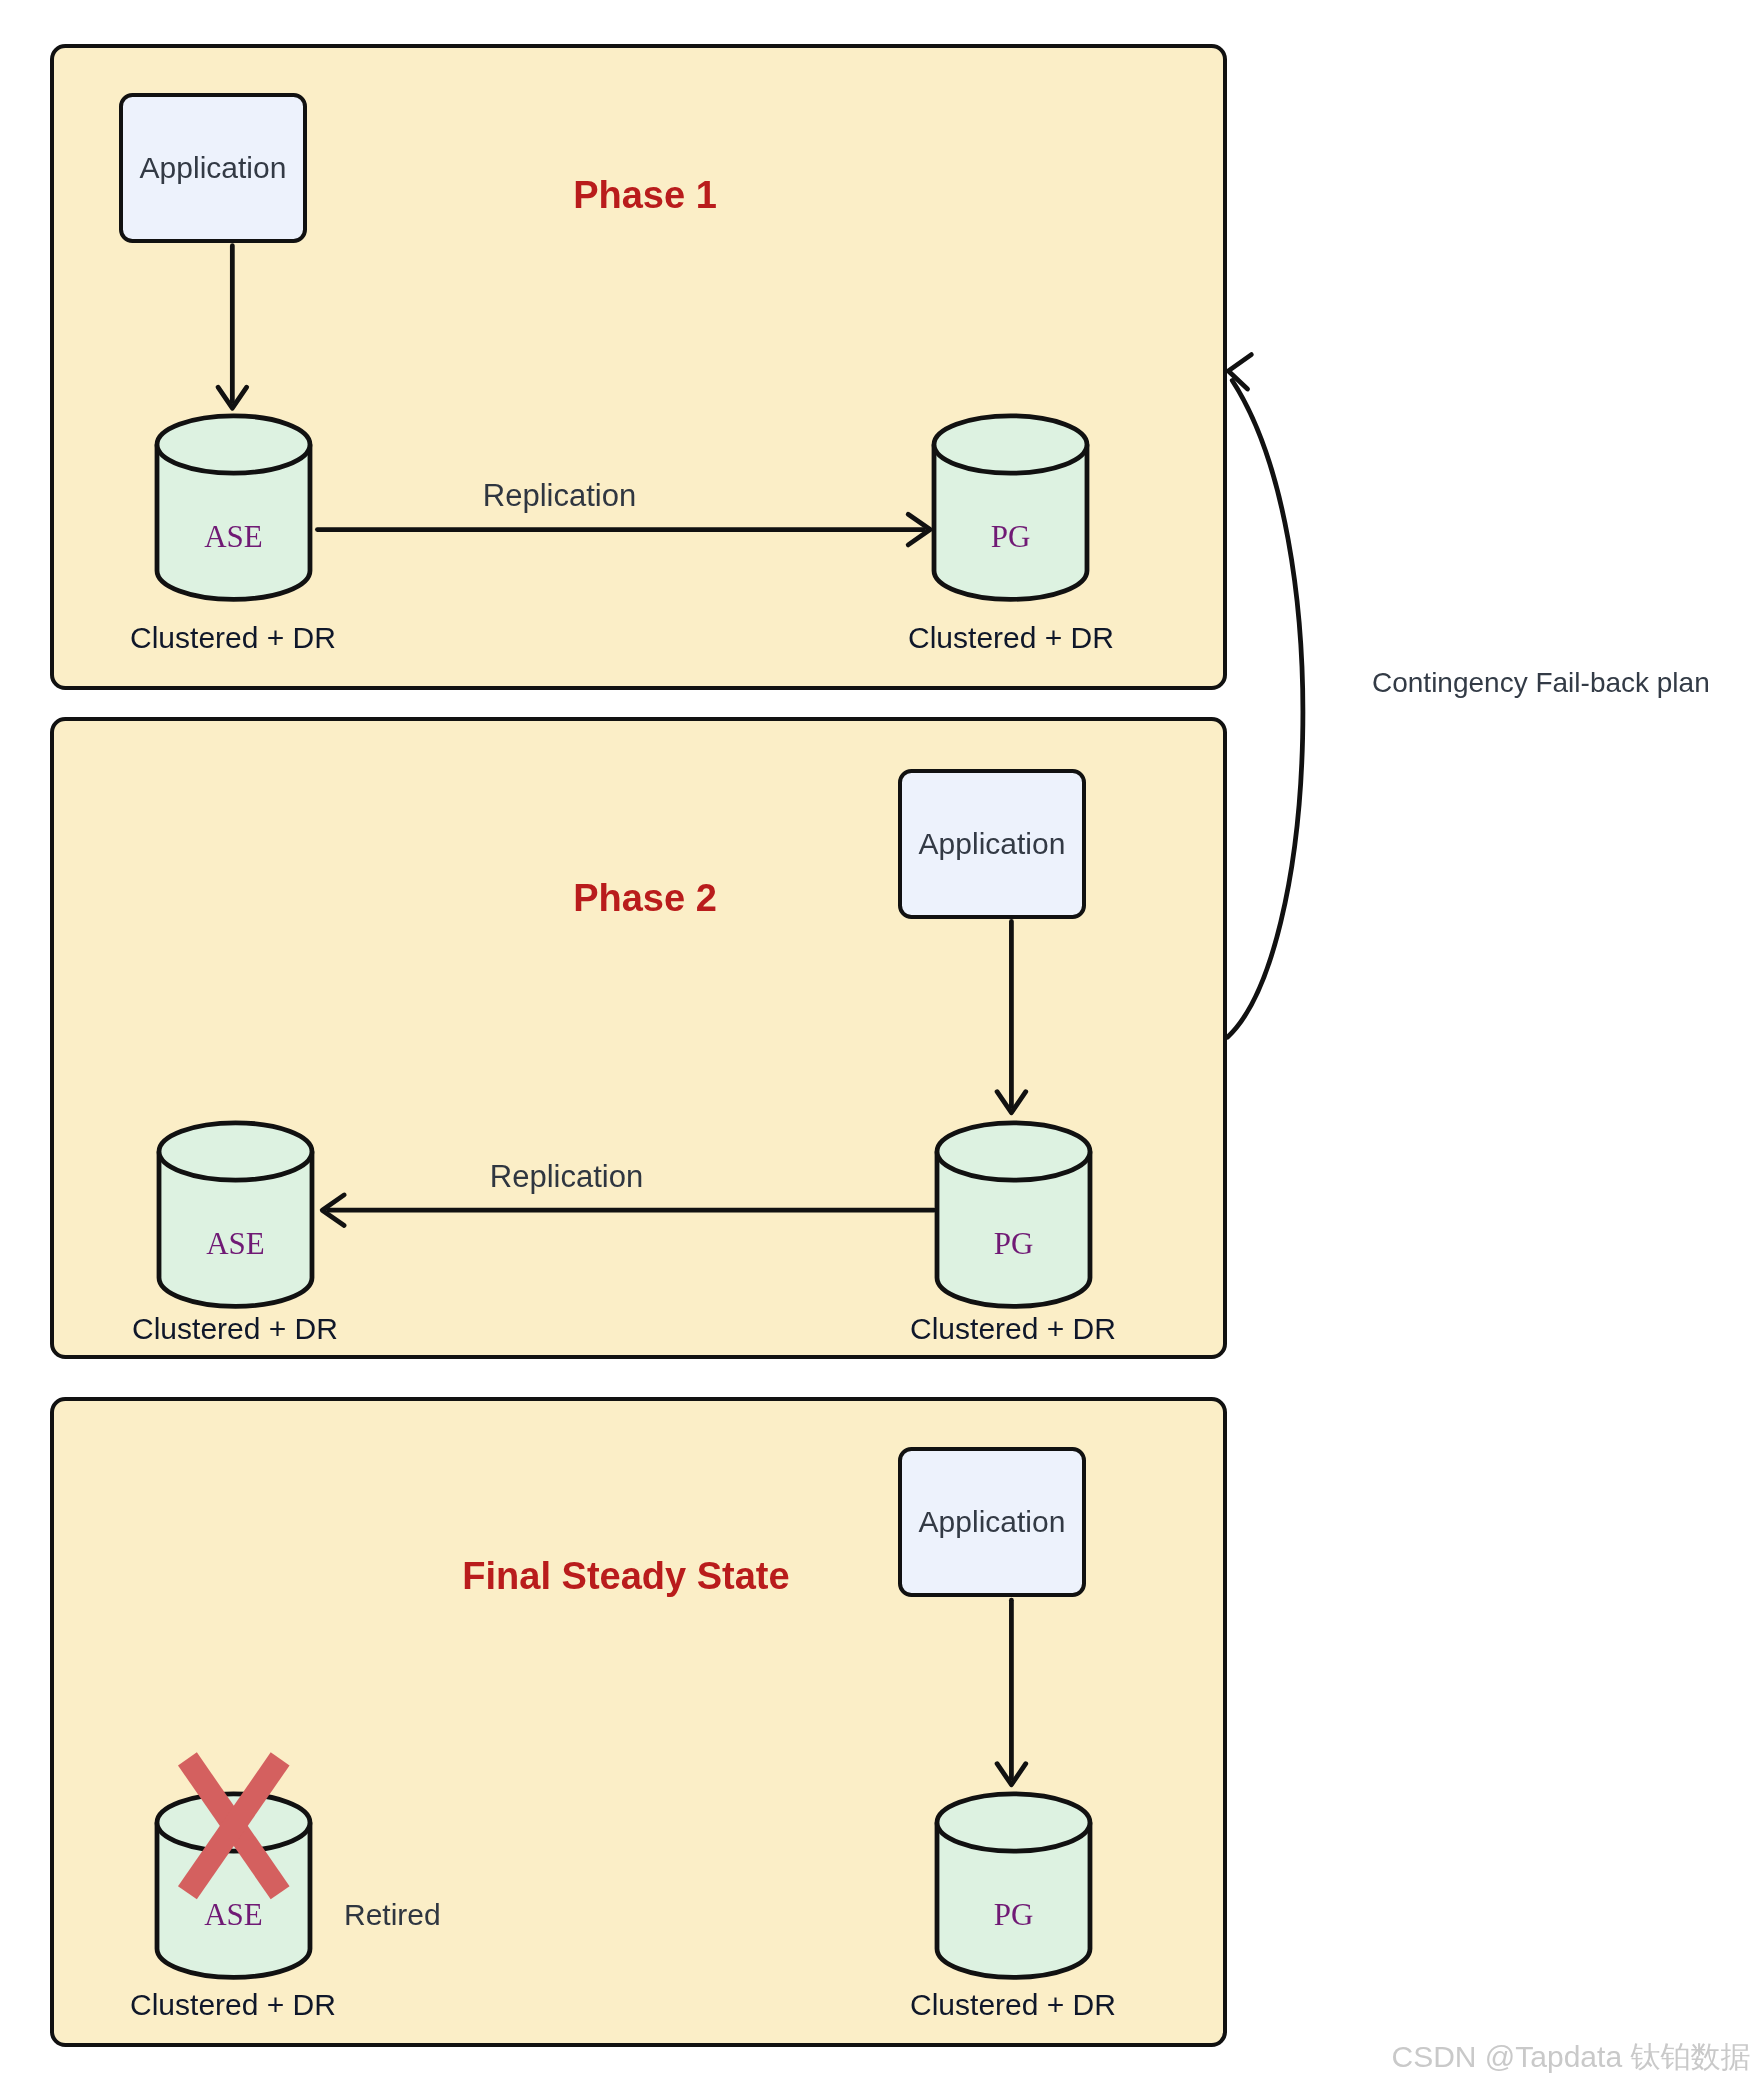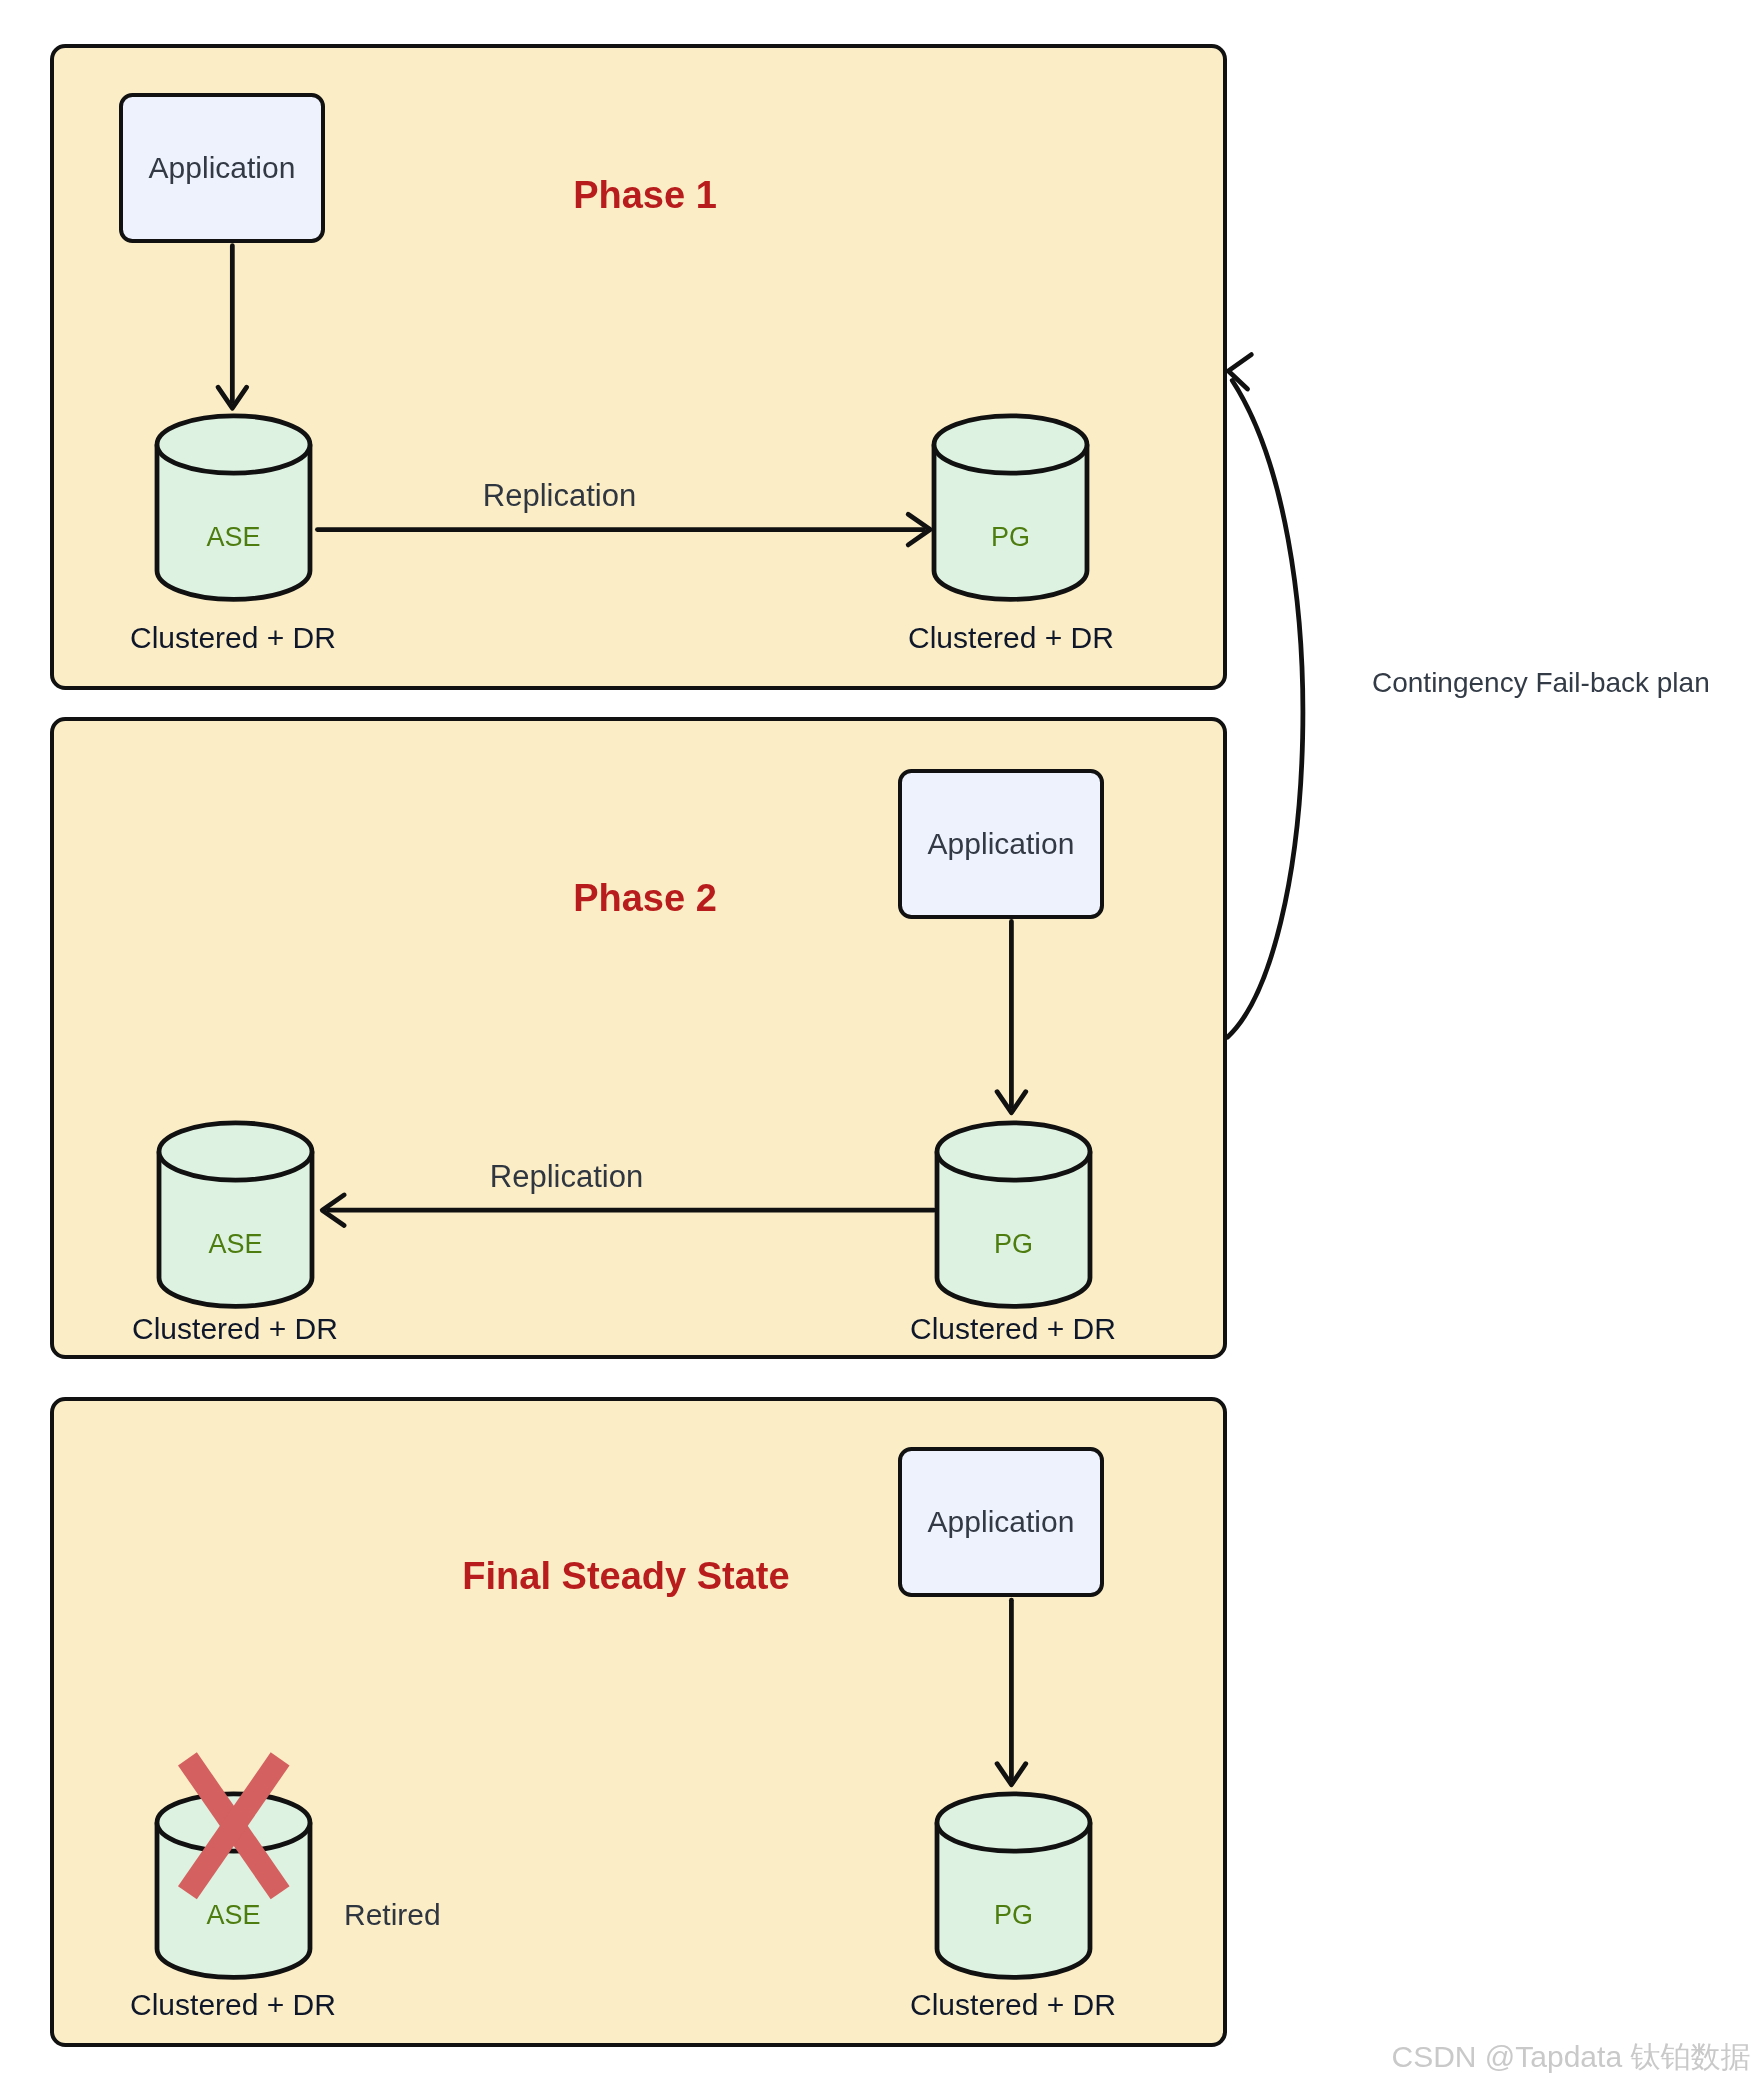--- a/index.html
+++ b/index.html
@@ -8,29 +8,29 @@
     font-family:"Liberation Sans", sans-serif;color:#333a45;
   }
   .panel{
     position:absolute;box-sizing:border-box;background:#fbeec7;
     border:4.8px solid #111111;border-radius:15.3px;
   }
   .phase-title{
     position:absolute;text-align:center;font-weight:bold;font-size:38px;color:#b91c1c;
   }
   .appbox{
-    position:absolute;box-sizing:border-box;width:206px;height:150px;
+    position:absolute;box-sizing:border-box;width:188px;height:150px;
     background:#edf2fc;border:4.8px solid #111111;border-radius:13.4px;
     display:flex;align-items:center;justify-content:center;
     font-size:30px;color:#333a45;
   }
   .cyl{position:absolute;width:163px;height:196px;}
   .dbname{
     position:absolute;width:163px;height:38px;display:flex;align-items:center;justify-content:center;
-    font-size:27px;color:#4d7c0f;
+    font-size:31px;color:#701a75;font-family:Liberation Serif, serif;
   }
   .caption{
     position:absolute;width:268px;text-align:center;font-size:30px;color:#0f172a;
   }
   .flowlabel{
     position:absolute;width:287px;text-align:center;font-size:31px;color:#2f3640;
   }
   .sidelabel{
     position:absolute;font-size:28px;color:#333b46;white-space:nowrap;
   }

